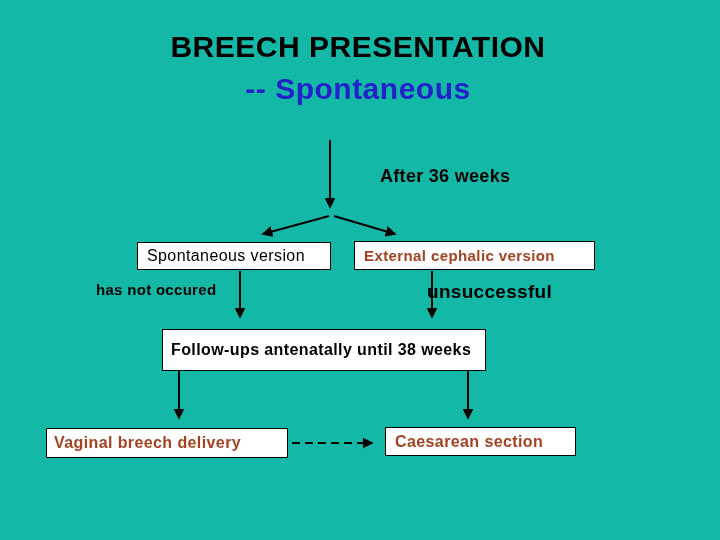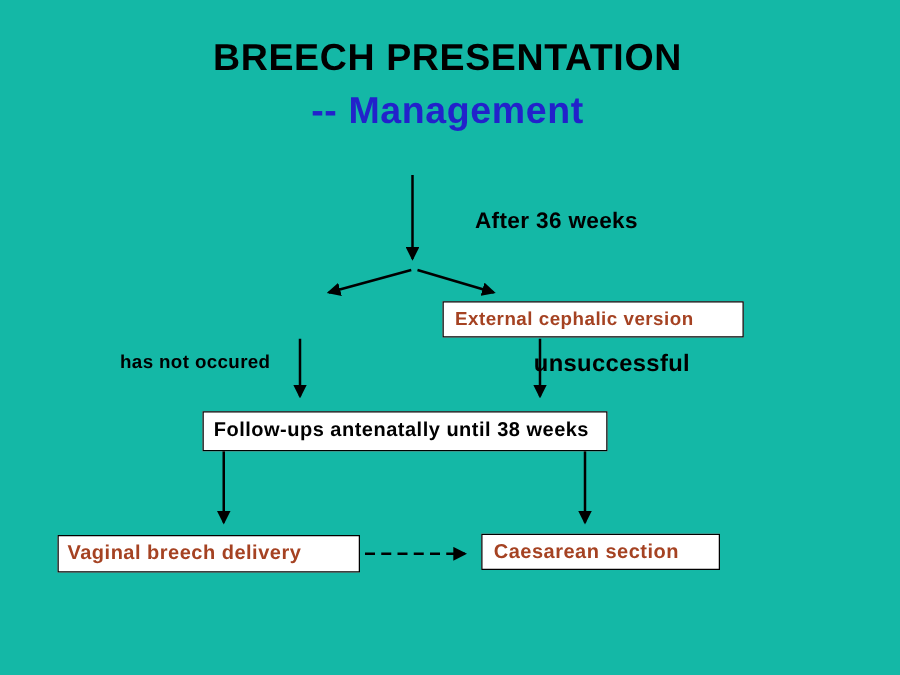--- a/index.html
+++ b/index.html
@@ -32,38 +32,38 @@
   svg.connectors{position:absolute;left:0;top:0;width:720px;height:540px;}
 
   
   .box{
     position:absolute;background:#ffffff;border:1.5px solid #000;
     display:flex;align-items:center;
     font-size:16px;letter-spacing:.4px;white-space:nowrap;
   }
   .box-spontaneous{left:137px;top:242px;width:194px;height:28px;padding-left:9px;color:#000;font-weight:400;}
   .box-external  {left:354px;top:241px;width:241px;height:29px;padding-left:9px;color:var(--accent);font-weight:700;font-size:15px;}
-  .box-followups {left:162px;top:329px;width:324px;height:32px;padding-left:8px;color:#000;font-weight:700;}
+  .box-followups {left:162px;top:329px;width:324px;height:42px;padding-left:8px;color:#000;font-weight:700;}
   .box-vaginal   {left:46px;top:428px;width:242px;height:30px;padding-left:7px;color:var(--accent);font-weight:700;}
   .box-caesarean {left:385px;top:427px;width:191px;height:29px;padding-left:9px;color:var(--accent);font-weight:700;}
 
   
   .flabel{position:absolute;white-space:nowrap;color:#000;letter-spacing:.3px;}
   .label-after    {left:348px;top:166px;font-size:18px;font-weight:600;margin-left:32px;}
   .label-hasnot   {left:96px; top:281px;font-size:15px;font-weight:700;}
   .label-unsuccess{left:427px;top:281px;font-size:19px;font-weight:700;text-align:center;}
 </style>
 </head>
 <body>
 
 <div class="slide">
 
   <div class="title">
     <div class="t1">BREECH PRESENTATION</div>
-    <div class="t2">-- Management</div>
+    <div class="t2">-- Spontaneous</div>
   </div>
 
   <svg class="connectors" viewBox="0 0 720 540" xmlns="http://www.w3.org/2000/svg">
     <defs>
       <marker id="arr" viewBox="0 0 10 10" refX="8.5" refY="5" markerWidth="5.5" markerHeight="5.5" orient="auto-start-reverse">
         <path d="M0,0 L10,5 L0,10 z" fill="#000"></path>
       </marker>
     </defs>
     <g stroke="#000" stroke-width="2" fill="none">
       <line x1="330" y1="140" x2="330" y2="207" marker-end="url(#arr)"></line>
@@ -72,20 +72,21 @@
       <line x1="240" y1="271" x2="240" y2="317" marker-end="url(#arr)"></line>
       <line x1="432" y1="271" x2="432" y2="317" marker-end="url(#arr)"></line>
       <line x1="179" y1="360" x2="179" y2="418" marker-end="url(#arr)"></line>
       <line x1="468" y1="360" x2="468" y2="418" marker-end="url(#arr)"></line>
       <line x1="292" y1="443" x2="372" y2="443" stroke-dasharray="8 5" marker-end="url(#arr)"></line>
     </g>
   </svg>
 
   <div class="flabel label-after">After 36 weeks</div>
 
+  <div class="box box-spontaneous">Spontaneous version</div>
 
   <div class="box box-external">External cephalic version</div>
 
   <div class="flabel label-hasnot">has not occured</div>
 
   <div class="flabel label-unsuccess">unsuccessful</div>
 
   <div class="box box-followups">Follow-ups antenatally until 38 weeks</div>
 
   <div class="box box-vaginal">Vaginal breech delivery</div>

